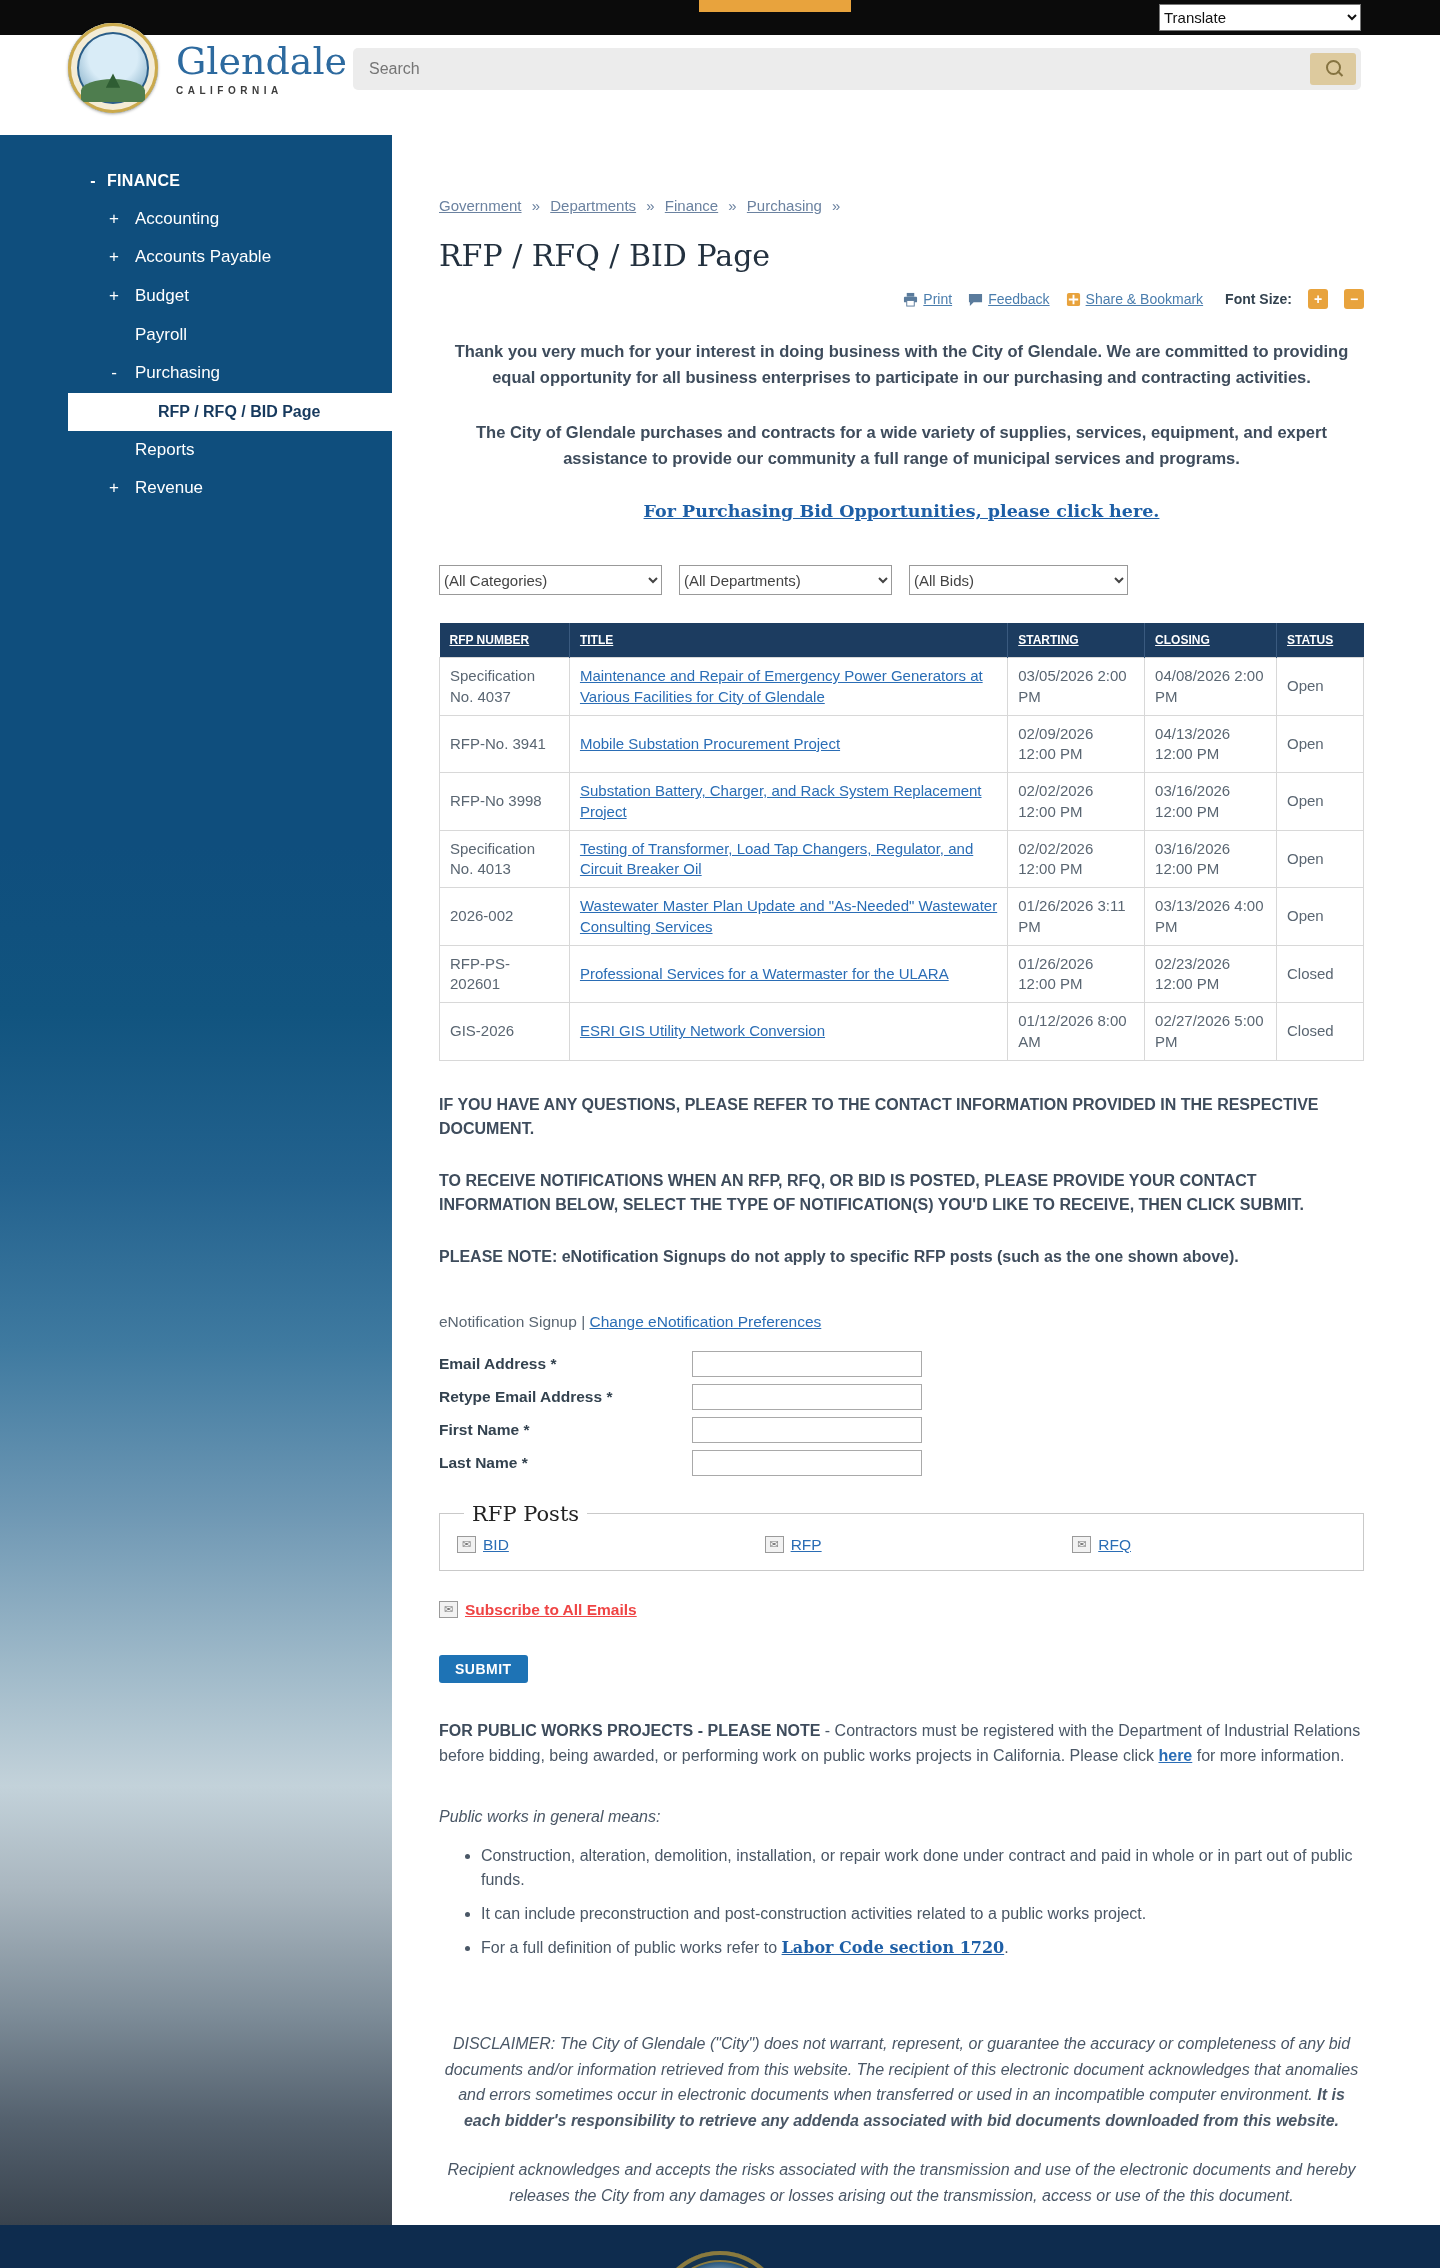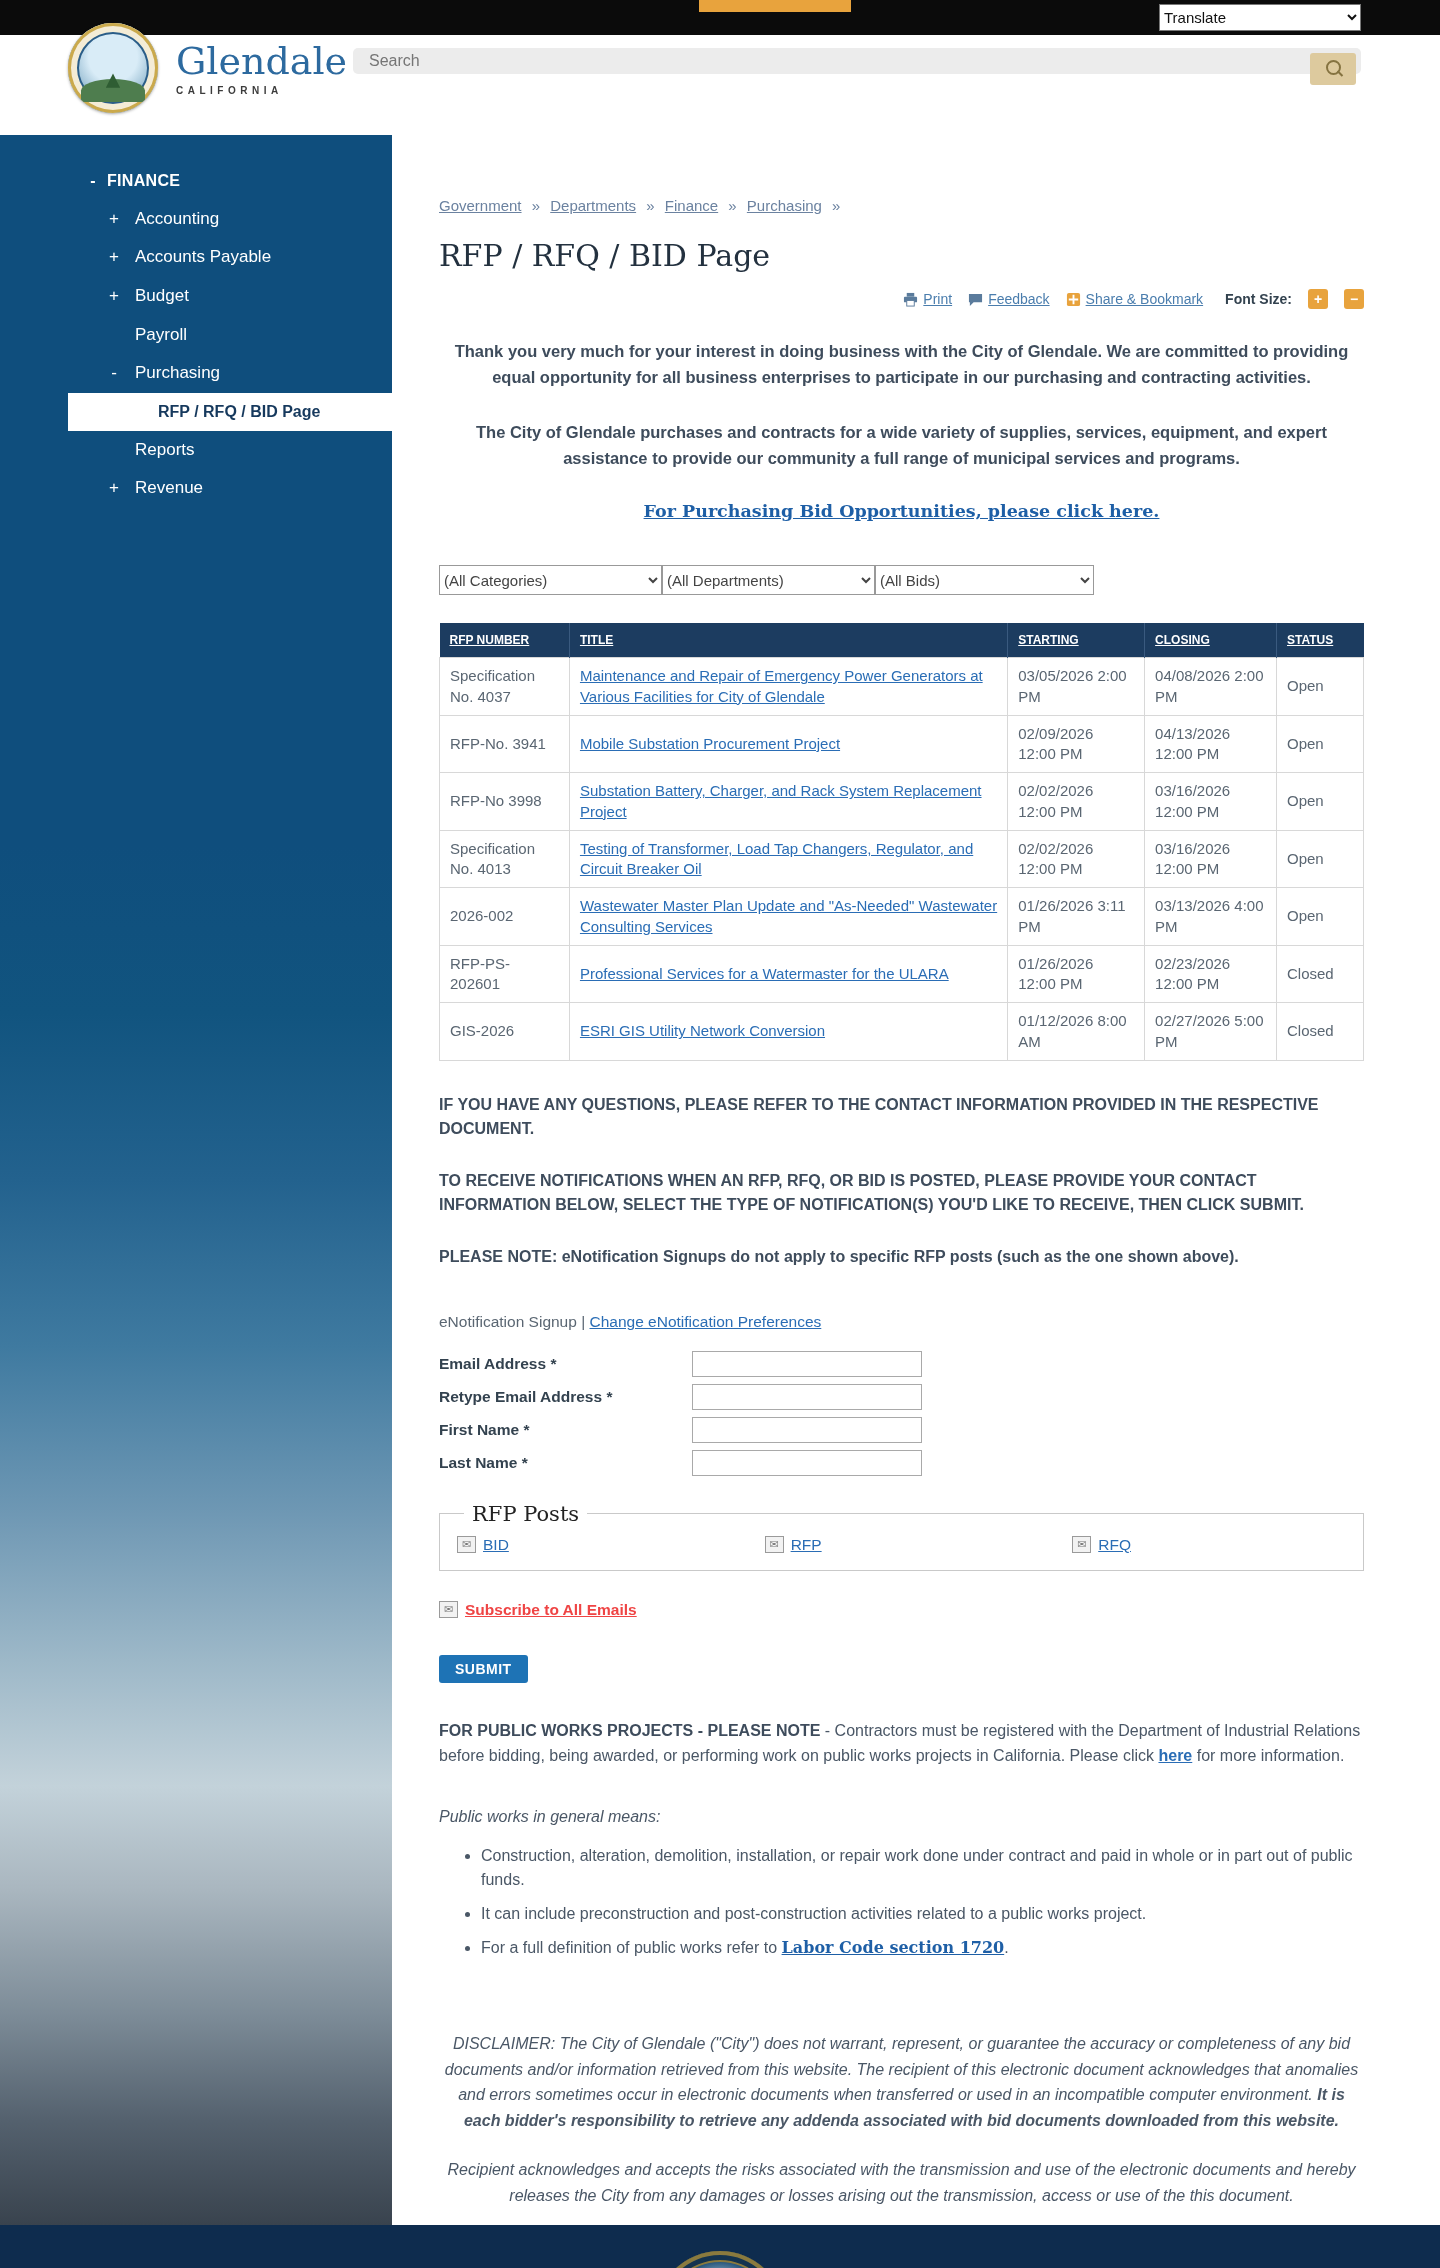--- a/index.html
+++ b/index.html
@@ -17,21 +17,21 @@
     background: radial-gradient(circle at 50% 38%, #d9ecf7 0 34%, #a9c9dc 52%, #6f9dbb 70%, #41759b 100%);
     box-shadow: inset 0 0 0 3px #caa94c, inset 0 0 0 9px #f4ecd6, inset 0 0 0 11px #2a5d88, 0 1px 3px rgba(0,0,0,0.35);
     overflow:hidden; cursor:pointer; z-index:4; }
   .seal-lg::after { content:""; position:absolute; left:14%; right:14%; bottom:12%; height:26%;
     background:#4e7d4e; border-radius:50% 50% 0 0; }
   .seal-lg::before { content:""; position:absolute; left:42%; bottom:28%; width:16%; height:16%;
     background:#2f5d33; clip-path:polygon(50% 0,100% 100%,0 100%); z-index:1; }
   .brand { position:absolute; left:176px; top:6px; z-index:5; cursor:pointer; }
   .brand-name { font-family:"DejaVu Serif", serif; font-size:38px; color:#2d6a9f; line-height:1.1; }
   .brand-state { font-size:10px; font-weight:bold; letter-spacing:4.5px; color:#3c3c3c; margin-top:2px; }
-  .searchbar { position:absolute; left:353px; top:13px; width:1008px; height:26px; background:#ececec; border-radius:5px; }
+  .searchbar { position:absolute; left:353px; top:13px; width:1008px; height:42px; background:#ececec; border-radius:5px; }
   .search-input { position:absolute; left:0; top:0; width:100%; height:100%; background:transparent; border:none;
     padding-left:16px; font-size:16px; color:#555; outline:none; box-sizing:border-box; }
   .search-btn { position:absolute; right:5px; top:5px; width:46px; height:32px; background:#ddca9e; border:none; border-radius:3px; cursor:pointer; }
   .mag { display:inline-block; width:11px; height:11px; border:2px solid #857340; border-radius:50%; position:relative; }
   .mag::after { content:""; position:absolute; width:2px; height:7px; background:#857340; transform:rotate(-45deg); left:11px; top:8px; }
 
   
   .main { display:flex; min-height:1849px; background:#fff; }
   .sidebar { width:392px; flex:none; box-sizing:border-box; padding-top:27px;
     background: linear-gradient(180deg,
@@ -54,21 +54,21 @@
 
   .toolbar { display:flex; justify-content:flex-end; align-items:center; gap:16px; margin-top:16px; font-size:14px; }
   .tool { display:flex; align-items:center; gap:5px; color:#4a7dad; text-decoration:underline; cursor:pointer; }
   .fs-label { color:#33424f; font-weight:bold; margin-left:6px; text-decoration:none; }
   .fs-btn { width:20px; height:20px; background:#e8a33d; color:#fff; font-weight:bold; border:none; border-radius:3px; font-size:14px; line-height:1; cursor:pointer; }
 
   .intro { font-weight:bold; color:#3e4c5c; text-align:center; font-size:16.5px; line-height:1.55; margin:30px auto 0; width:900px; }
   .opps { text-align:center; margin-top:30px; }
   .opps a { font-family:"DejaVu Serif", serif; font-weight:bold; font-size:17.5px; color:#1e5fa6; text-decoration:underline; cursor:pointer; }
 
-  .filters { display:flex; margin-top:44px; }
+  .filters { display:flex; gap:17px; margin-top:44px; }
   .filters select { height:30px; font-size:15px; color:#444; border:1px solid #999; background:#fff; }
   .sel-cat { width:223px; } .sel-dep { width:213px; } .sel-bid { width:219px; }
 
   .rfp-table { margin-top:28px; width:925px; border-collapse:collapse; }
   .rfp-table th { background:#1c3c60; color:#fff; font-size:12px; text-align:left; padding:10px 10px;
     text-decoration:underline; border-right:1px solid #3a5a7f; vertical-align:top; }
   .rfp-table th:last-child { border-right:none; }
   .rfp-table td { border:1px solid #d8d8d8; padding:8px 10px; font-size:15px; color:#5a6672; vertical-align:middle; line-height:1.35; }
   .rfp-table td a { color:#2a6db5; text-decoration:underline; cursor:pointer; }
 

